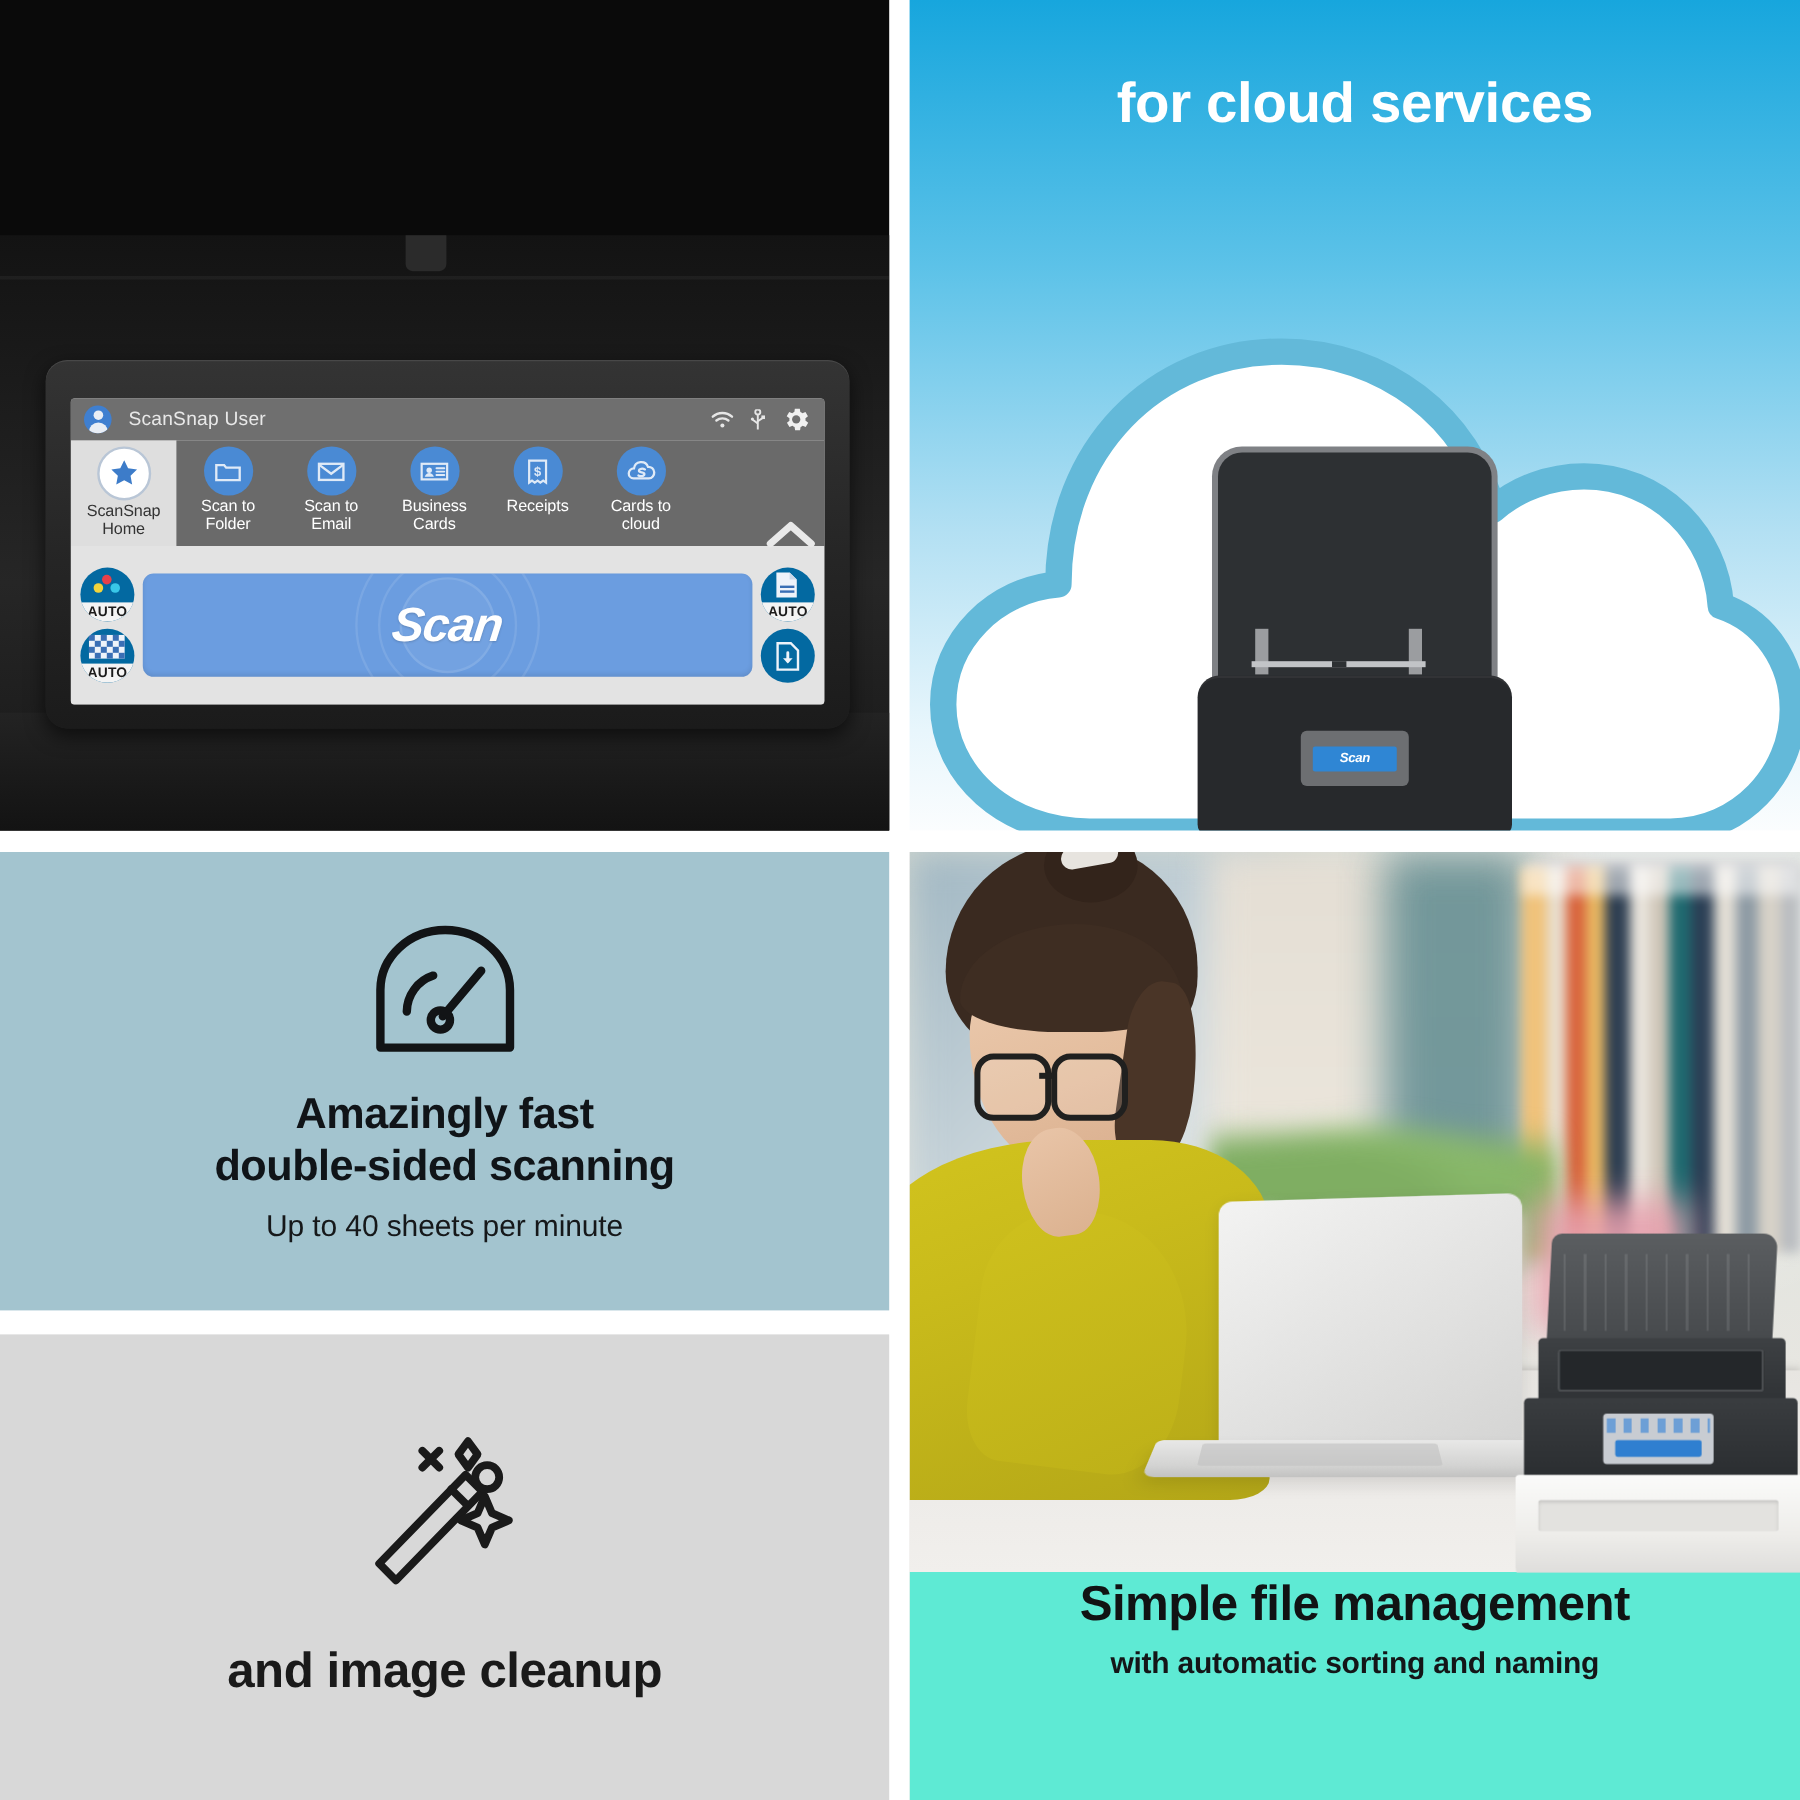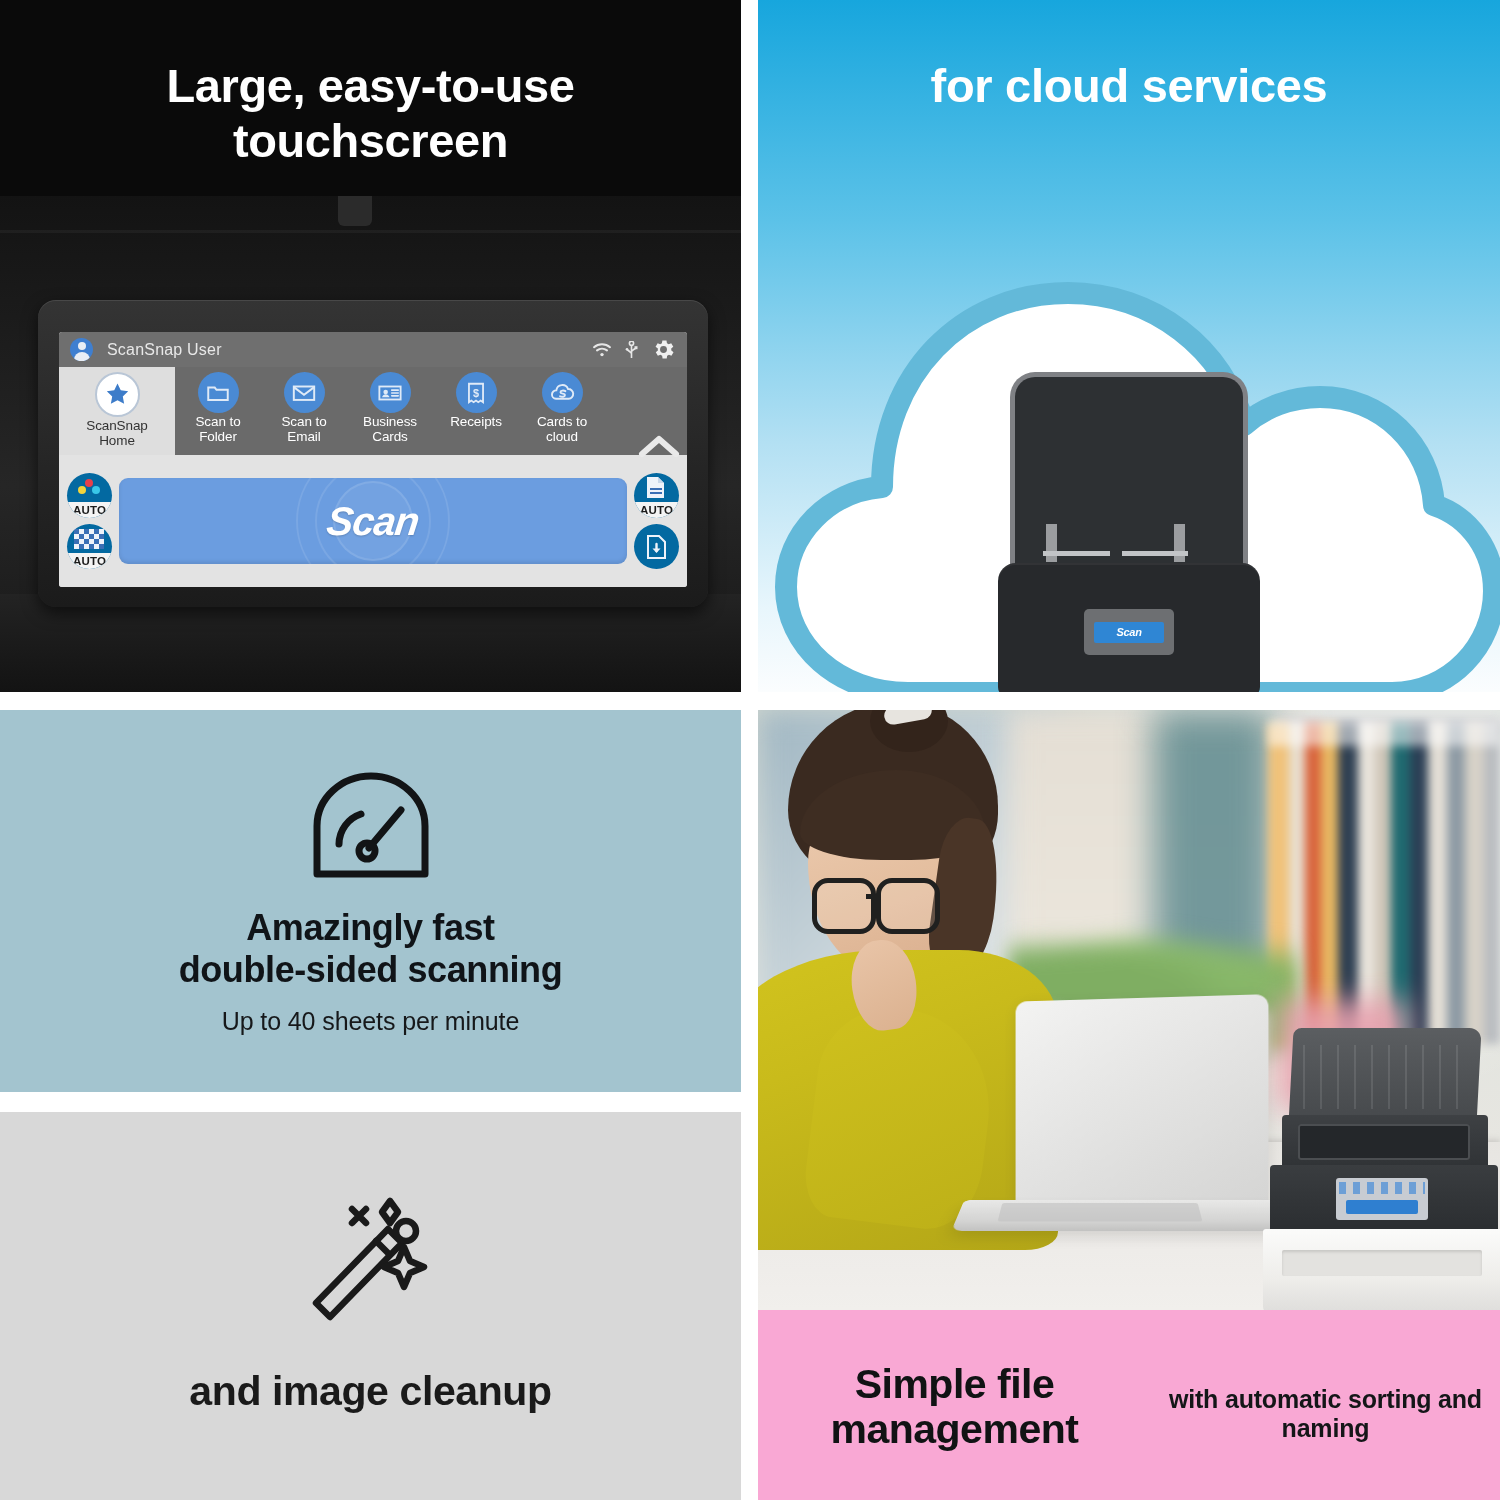--- a/index.html
+++ b/index.html
@@ -90,21 +90,21 @@
   
   .lcd-apps {
     height: 88px; background: #6a6a6a; display: flex; flex: 0 0 auto;
     position: relative;
   }
   .app-tile {
     width: 86px; height: 88px; display: flex; flex-direction: column;
     align-items: center; justify-content: flex-start; padding-top: 5px;
     box-sizing: border-box; flex: 0 0 auto; position: relative;
   }
-  .app-tile.home { background: #dedede; width: 116px; }
+  .app-tile.home { background: #dedede; width: 88px; }
   .app-ic {
     width: 41px; height: 41px; border-radius: 50%;
     background: #4a8ad4; display: flex; align-items: center; justify-content: center;
     flex: 0 0 auto;
   }
   .app-tile.home .app-ic { background: #ffffff; border: 2px solid #b9c6d6; }
   .app-label {
     margin-top: 2px; font-size: 13.5px; line-height: 1.08;
     color: #ffffff; text-align: center; letter-spacing: -0.1px;
   }
@@ -429,43 +429,39 @@
   }
   .ps-white-slot {
     position: absolute; left: 524px; top: 540px; width: 200px; height: 26px;
     background: #e3e2df; border-radius: 2px;
     box-shadow: inset 0 2px 3px rgba(0,0,0,.12);
   }
 
   
   .photo-caption {
     position: absolute; left: 0; top: 600px; width: 742px; height: 190px;
-    background: #f9a8d4;
-    display: flex; flex-direction: row; align-items: center; justify-content: flex-start;
+    background: #5eead4;
+    display: flex; flex-direction: column; align-items: center; justify-content: flex-start;
     padding-top: 4px; box-sizing: border-box;
   }
   .photo-caption .feat-title {
     color: #111314; font-size: 41px; font-weight: bold; letter-spacing: -0.5px;
     text-align: center; line-height: 1.1;
   }
   .photo-caption .feat-sub {
     margin-top: 13px; color: #141618; font-size: 25px; font-weight: bold;
     text-align: center; letter-spacing: -0.2px;
   }
 </style>
 </head>
 <body>
 
 <div id="root">
 
   <div class="panel" id="panel-touchscreen">
-    <div class="headline">
-      <div>Large, easy-to-use</div>
-      <div>touchscreen</div>
-    </div>
 
     <div class="scanner-body">
       <div class="scanner-tab"></div>
       <div class="scanner-seam"></div>
       <div class="scanner-lip"></div>
     </div>
 
     <div class="lcd-bezel">
       <div class="lcd">
 

